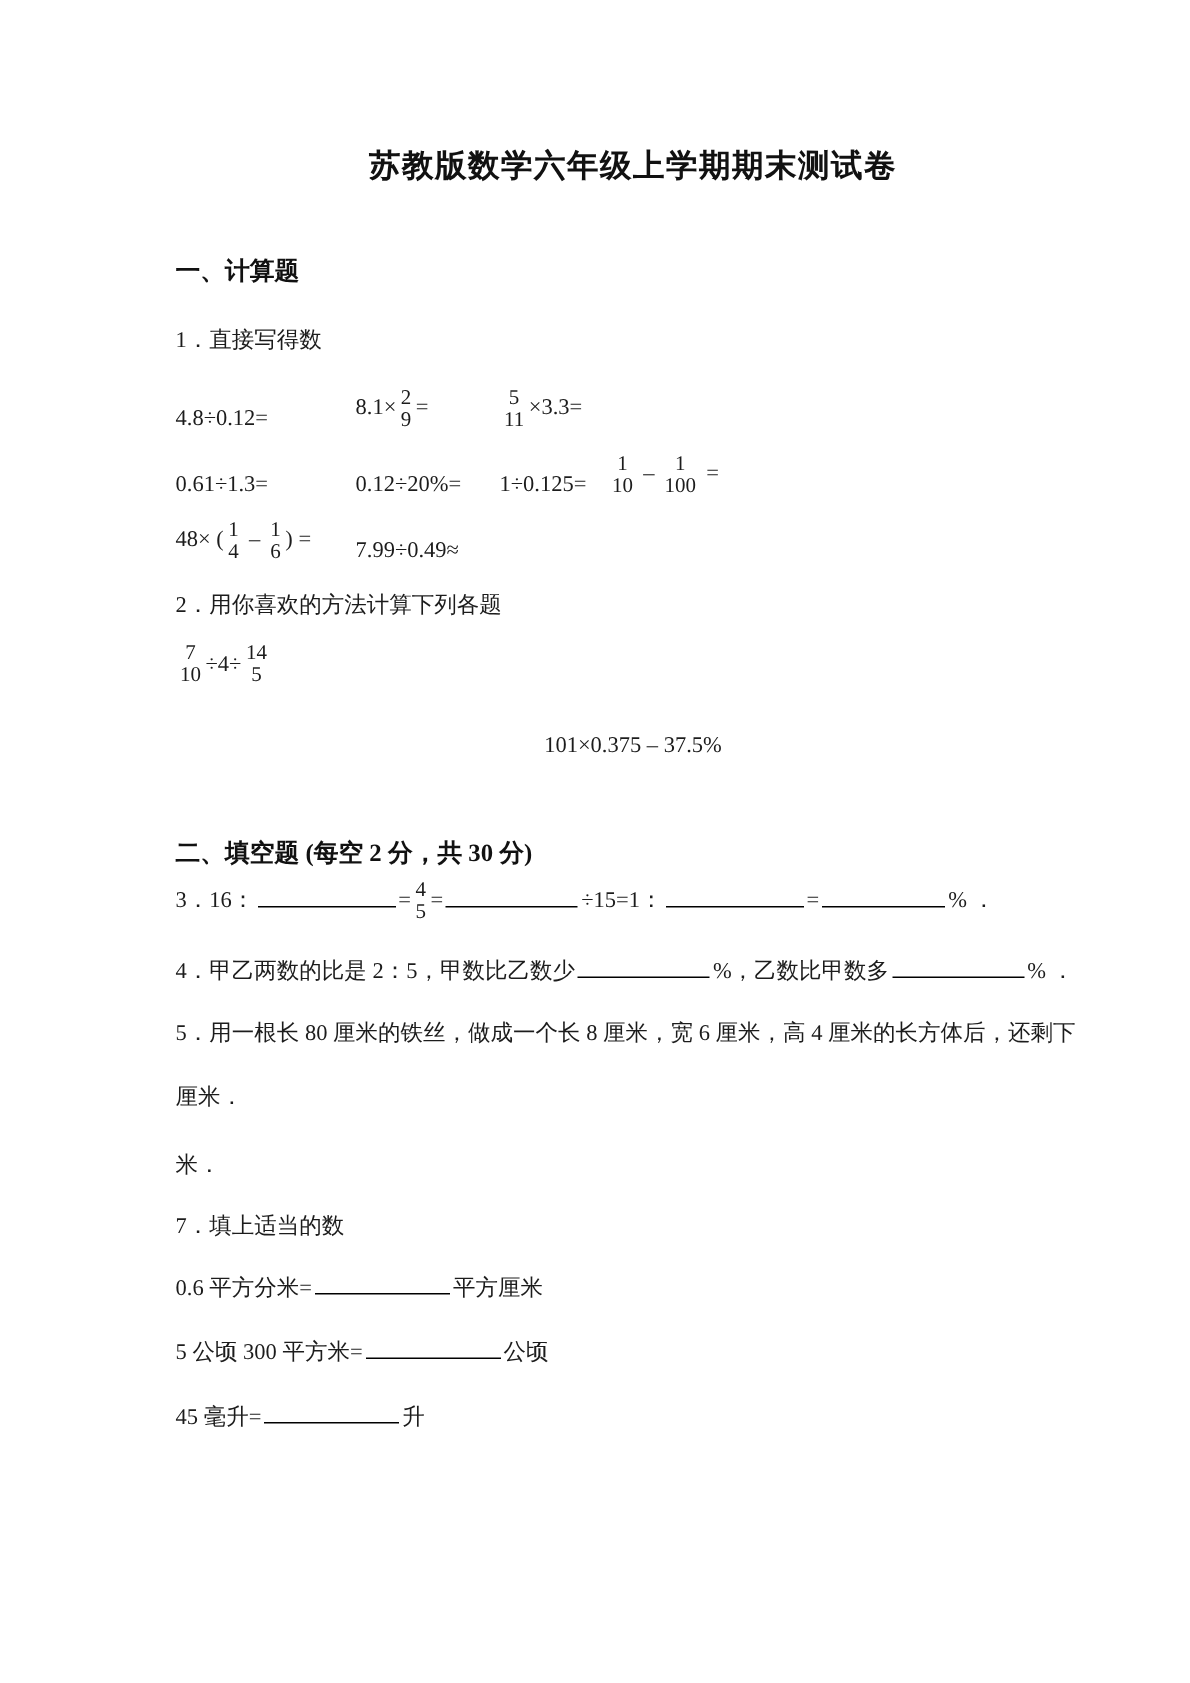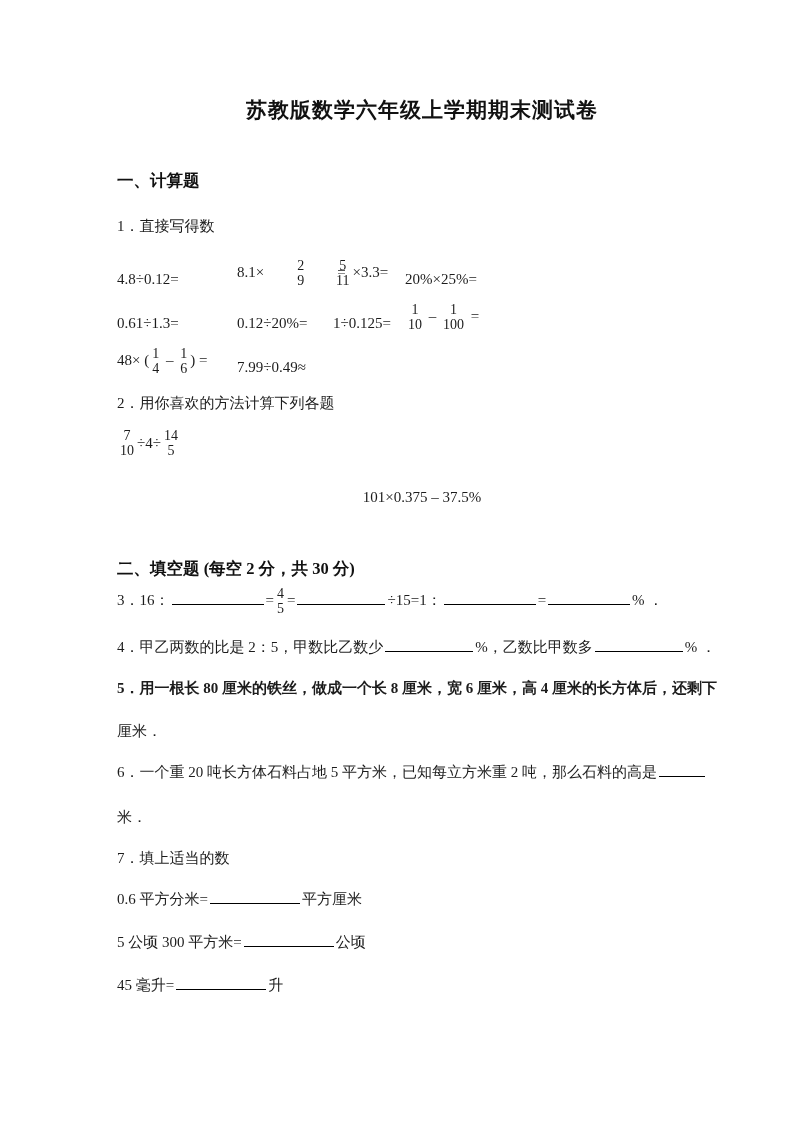--- a/index.html
+++ b/index.html
@@ -42,34 +42,34 @@
   .mt-h2a   { margin-top:46px; }
   .mt-q1    { margin-top:25px; }
   .mt-grid  { margin-top:8px; }
   .mt-q2    { margin-top:18px; }
   .mt-expr1 { margin-top:8px; }
   .mt-expr2 { margin-top:24px;text-align:center; }
   .mt-expr3 { margin-top:22px; }
   .mt-h2b   { margin-top:52px; }
   .mt-q3    { margin-top:6px; }
   .mt-q4    { margin-top:20px; }
-  .mt-q5a   { margin-top:22px;font-weight:bold; }
+  .mt-q5a   { margin-top:22px; }
   .mt-q5b   { margin-top:24px; }
   .mt-q6a   { margin-top:20px; }
   .mt-q6b   { margin-top:26px; }
   .mt-q7    { margin-top:22px; }
   .mt-u1    { margin-top:20px; }
   .mt-u2    { margin-top:22px; }
   .mt-u3    { margin-top:22px; }
 
   
   .calc-row { display:flex; align-items:flex-end; height:44px; font-size:15px; }
   .cell { display:flex; align-items:center; flex-shrink:0; white-space:nowrap; }
   .cell.c0 { width:120px; }
-  .cell.c1 { width:96px;gap:30px; }
+  .cell.c1 { width:96px; }
   .cell.c2 { width:72px; }
   .cell.c3 { flex:1; }
 
   .expr-row { display:flex; align-items:center; height:44px; font-size:15px; white-space:nowrap; }
   .expr-plain { height:auto; }
 
   
   .frac {
     display:inline-flex; flex-direction:column;
     text-align:center; vertical-align:middle;
@@ -111,23 +111,20 @@
             <span class="den">9</span>
           </span>
           <span class="tok">=</span>
         </div>
         <div class="cell c2">
           <span class="frac">
             <span class="num">5</span>
             <span class="den">11</span>
           </span>
           <span class="tok">×3.3=</span>
-        </div>
-        <div class="cell c3">
-          <span class="tok">20%×25%=</span>
         </div>
       </div>
       <div class="calc-row">
         <div class="cell c0">
           <span class="tok">0.61÷1.3=</span>
         </div>
         <div class="cell c1">
           <span class="tok">0.12÷20%=</span>
         </div>
         <div class="cell c2">
@@ -186,21 +183,20 @@
   <div class="line mt-q3"><span class="tok">3．16：</span><span class="blank" style="width: 92px;"></span><span class="tok">=</span><span class="frac">
         <span class="num">4</span>
         <span class="den">5</span>
       </span><span class="tok">=</span><span class="blank" style="width: 88px;"></span><span class="tok">÷15=1：</span><span class="blank" style="width: 92px;"></span><span class="tok">=</span><span class="blank" style="width: 82px;"></span><span class="tok">% ．</span></div>
 
   <div class="line mt-q4"><span class="tok">4．甲乙两数的比是 2：5，甲数比乙数少</span><span class="blank" style="width: 88px;"></span><span class="tok">%，乙数比甲数多</span><span class="blank" style="width: 88px;"></span><span class="tok">% ．</span></div>
 
   <div class="line mt-q5a">5．用一根长 80 厘米的铁丝，做成一个长 8 厘米，宽 6 厘米，高 4 厘米的长方体后，还剩下</div>
   <div class="line mt-q5b">厘米．</div>
 
-  <div class="line mt-q6a"><span class="tok">6．一个重 20 吨长方体石料占地 5 平方米，已知每立方米重 2 吨，那么石料的高是</span><span class="blank" style="width: 46px;"></span></div>
   <div class="line mt-q6b">米．</div>
 
   <p class="q-label mt-q7">7．填上适当的数</p>
 
   <div class="line mt-u1"><span class="tok">0.6 平方分米=</span><span class="blank" style="width: 90px;"></span><span class="tok">平方厘米</span></div>
   <div class="line mt-u2"><span class="tok">5 公顷 300 平方米=</span><span class="blank" style="width: 90px;"></span><span class="tok">公顷</span></div>
   <div class="line mt-u3"><span class="tok">45 毫升=</span><span class="blank" style="width: 90px;"></span><span class="tok">升</span></div>
 
 </div>
 

